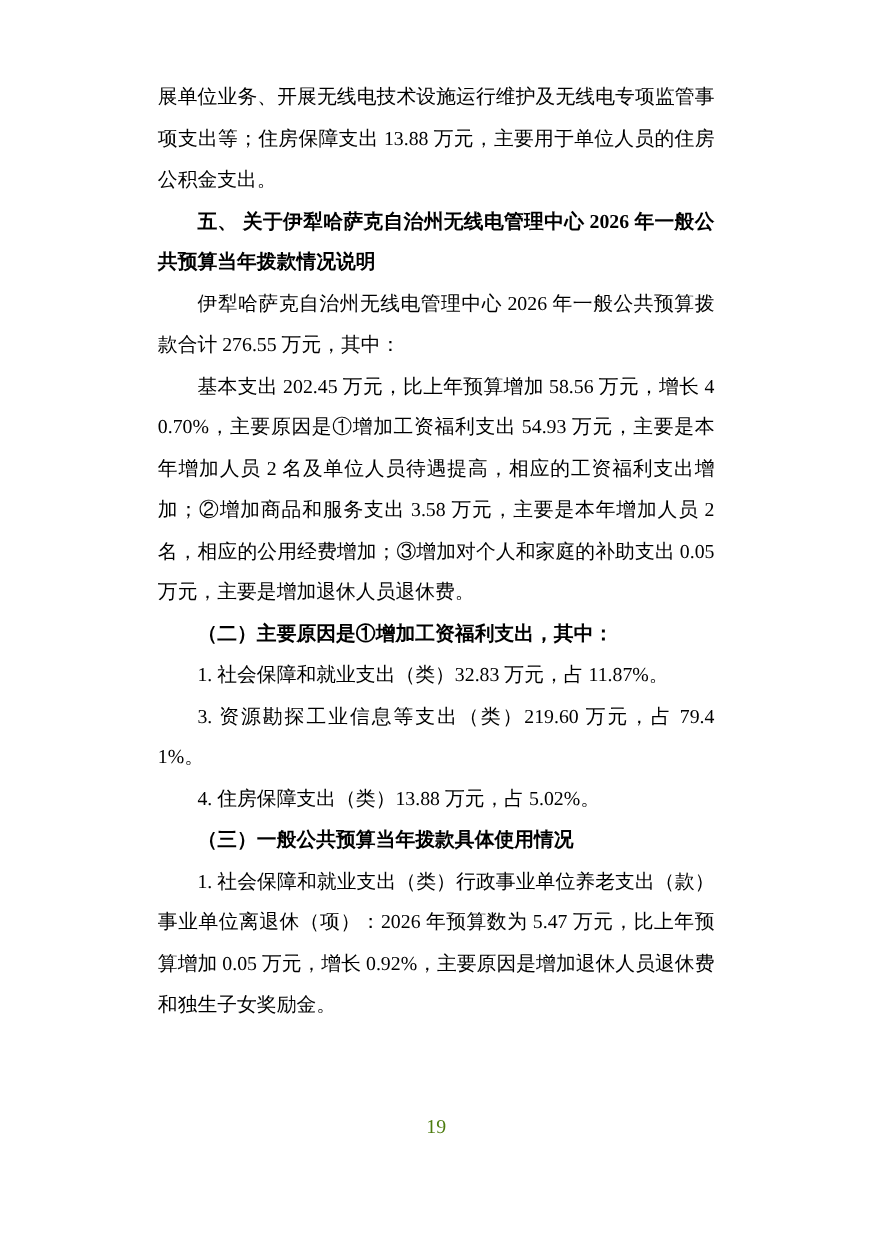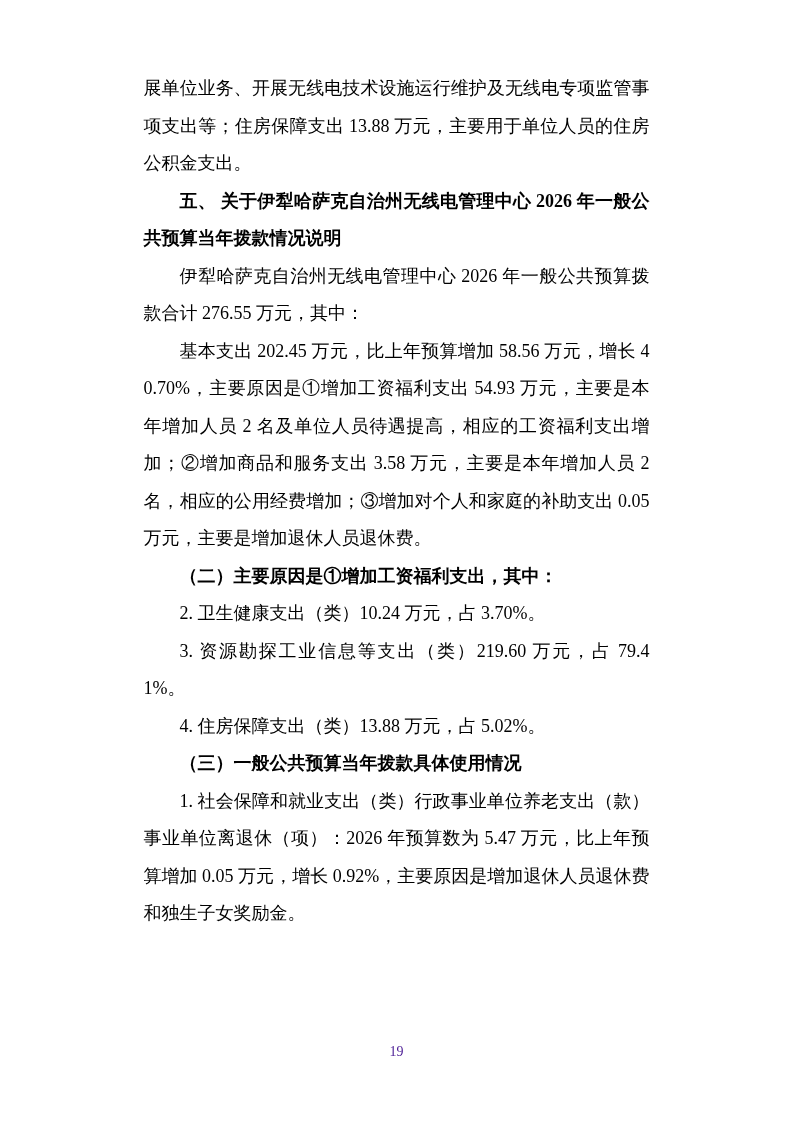--- a/index.html
+++ b/index.html
@@ -32,46 +32,45 @@
   }
   .heading {
     font-weight: bold;
   }
   .page-number {
     position: absolute;
     left: 0;
     right: 0;
     top: 1014px;
     text-align: center;
-    font-size: 14px;
+    font-size: 18px;
     line-height: 20px;
     font-family: "Liberation Serif", "DejaVu Serif", serif;
-    color: #4c1d95;
-    margin-top: 28px;
+    color: #4d7c0f;
   }
 </style>
 </head>
 <body>
 
 <div class="page">
 
   <p class="para no-indent">展单位业务、开展无线电技术设施运行维护及无线电专项监管事项支出等；住房保障支出 13.88 万元，主要用于单位人员的住房公积金支出。</p>
 
   <p class="para heading">五、 关于伊犁哈萨克自治州无线电管理中心 2026 年一般公共预算当年拨款情况说明</p>
 
 
   <p class="para">伊犁哈萨克自治州无线电管理中心 2026 年一般公共预算拨款合计 276.55 万元，其中：</p>
 
   <p class="para">基本支出 202.45 万元，比上年预算增加 58.56 万元，增长 40.70%，主要原因是①增加工资福利支出 54.93 万元，主要是本年增加人员 2 名及单位人员待遇提高，相应的工资福利支出增加；②增加商品和服务支出 3.58 万元，主要是本年增加人员 2 名，相应的公用经费增加；③增加对个人和家庭的补助支出 0.05 万元，主要是增加退休人员退休费。</p>
 
 
   <p class="para heading">（二）主要原因是①增加工资福利支出，其中：</p>
 
+  <p class="para">1. 社会保障和就业支出（类）32.83 万元，占 11.87%。</p>
 
-  <p class="para">2. 卫生健康支出（类）10.24 万元，占 3.70%。</p>
 
   <p class="para">3. 资源勘探工业信息等支出（类）219.60 万元，占 79.41%。</p>
 
   <p class="para">4. 住房保障支出（类）13.88 万元，占 5.02%。</p>
 
   <p class="para heading">（三）一般公共预算当年拨款具体使用情况</p>
 
   <p class="para">1. 社会保障和就业支出（类）行政事业单位养老支出（款）事业单位离退休（项）：2026 年预算数为 5.47 万元，比上年预算增加 0.05 万元，增长 0.92%，主要原因是增加退休人员退休费和独生子女奖励金。</p>
 
   <div class="page-number">19</div>

